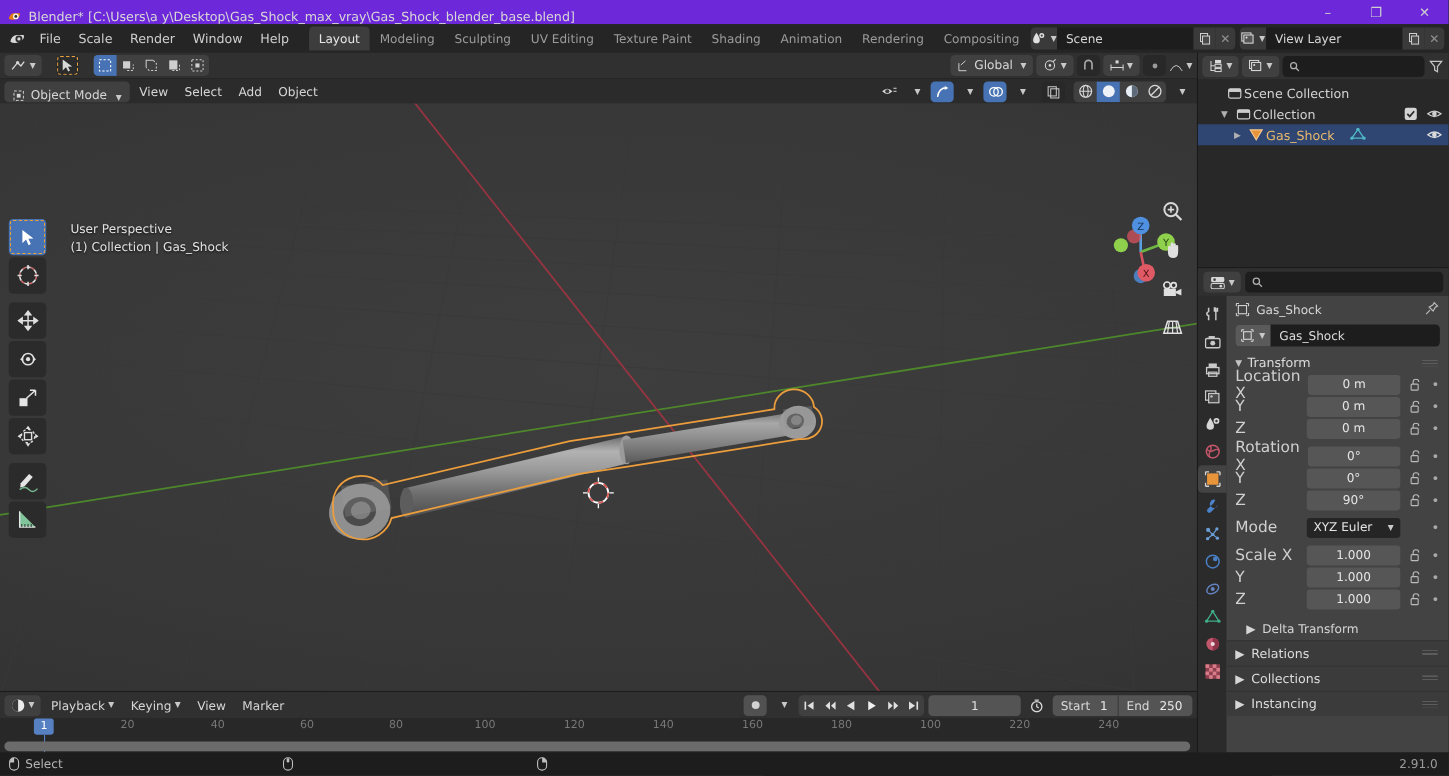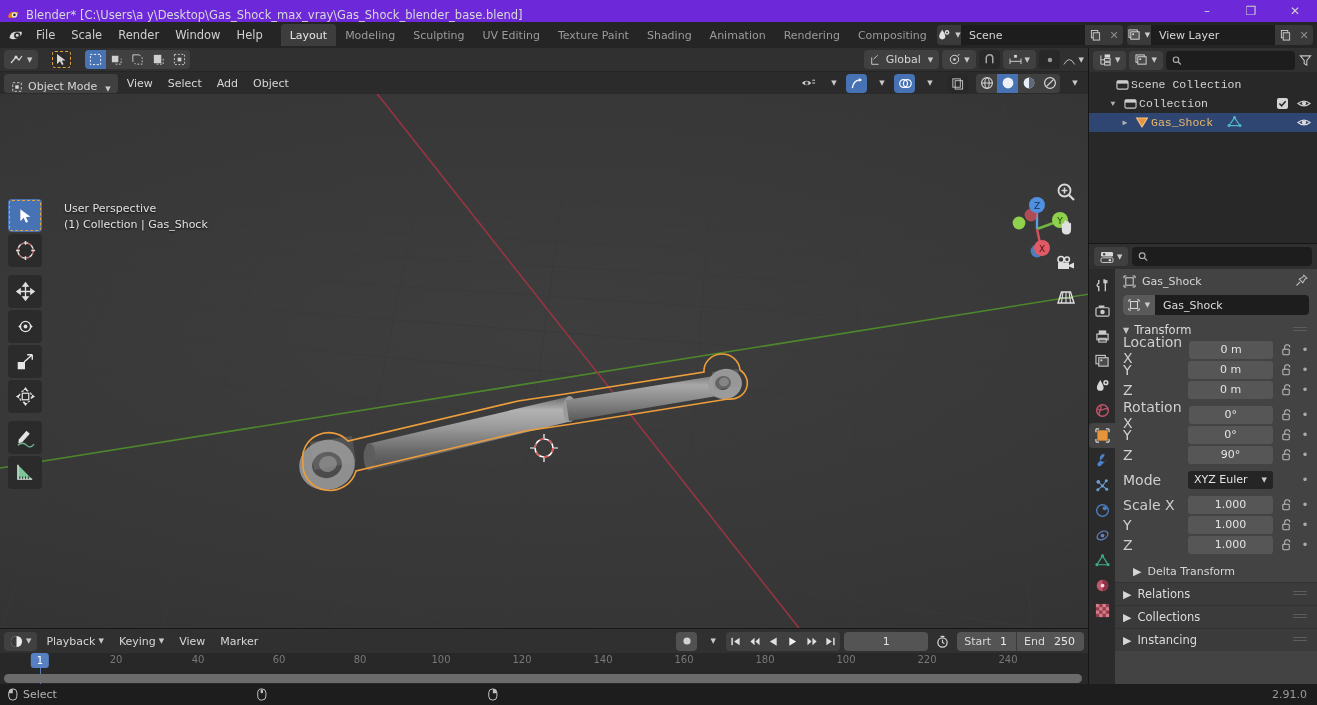--- a/index.html
+++ b/index.html
@@ -123,21 +123,21 @@
   .scrollbar-h .thumb{ position:absolute; left:4px; right:6px; top:0; height:9px;
                        background:#6b6b6b; border-radius:5px; }
 
   
   .outliner{ flex:0 0 196px; display:flex; flex-direction:column; background:#282828; border-bottom:1px solid #161616;}
   .ol-header{ height:24px; background:#303030; display:flex; align-items:center; gap:3px; padding:0 4px; position:relative;}
   .search-box{ background:#1d1d1d; border-radius:4px; height:19px; flex:1 1 auto; display:flex; align-items:center;
                padding:0 6px; gap:5px; min-width:10px; }
   .search-box input{ background:transparent;border:0;outline:0;color:#d0d0d0;font-size:11px;width:100%;
                      font-family:"DejaVu Sans",sans-serif; }
-  .ol-body{ flex:1 1 auto; padding-top:3px; font-size:11.5px;font-family:Liberation Mono, monospace; }
+  .ol-body{ flex:1 1 auto; padding-top:3px; font-size:11.5px; }
   .ol-row{ height:19px; display:flex; align-items:center; padding-right:6px; position:relative; }
   .ol-row.sel{ background:#2f4673; }
   .ol-row .tw{ width:16px; display:flex;align-items:center;justify-content:center; color:#b0b0b0; font-size:8px;}
   .ol-ico{ width:18px; display:flex;align-items:center;justify-content:center; }
   .ol-lbl{ color:#d3d3d3; }
   .ol-lbl.obj{ color:#e8b96a; }
   .ol-right{ position:absolute; right:6px; display:flex; align-items:center; gap:9px; }
   .cb{ width:11px;height:11px; background:#d4d4d4; border-radius:2px; display:flex;align-items:center;justify-content:center;}
 
   

